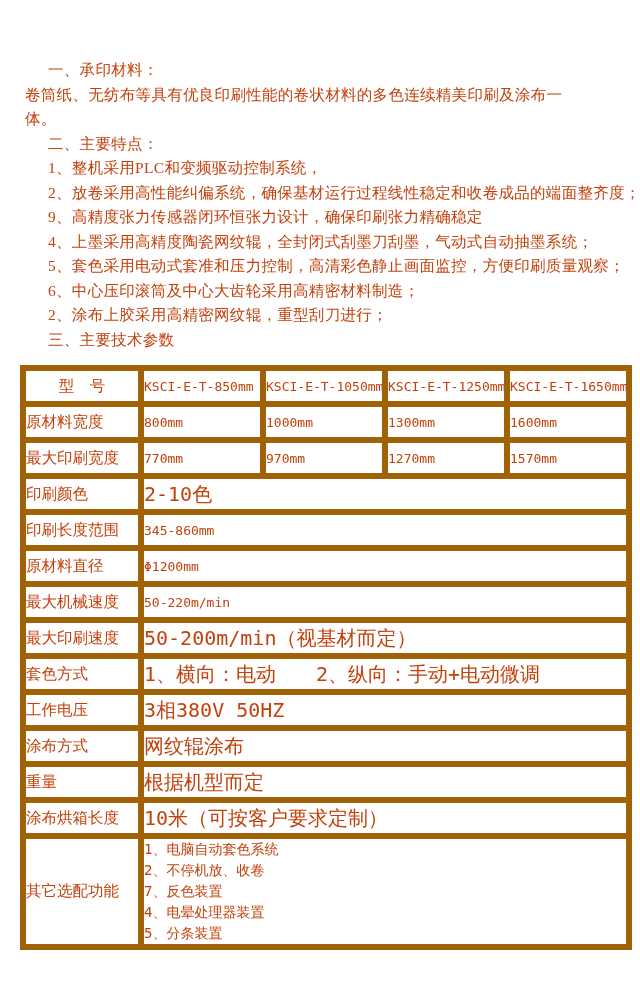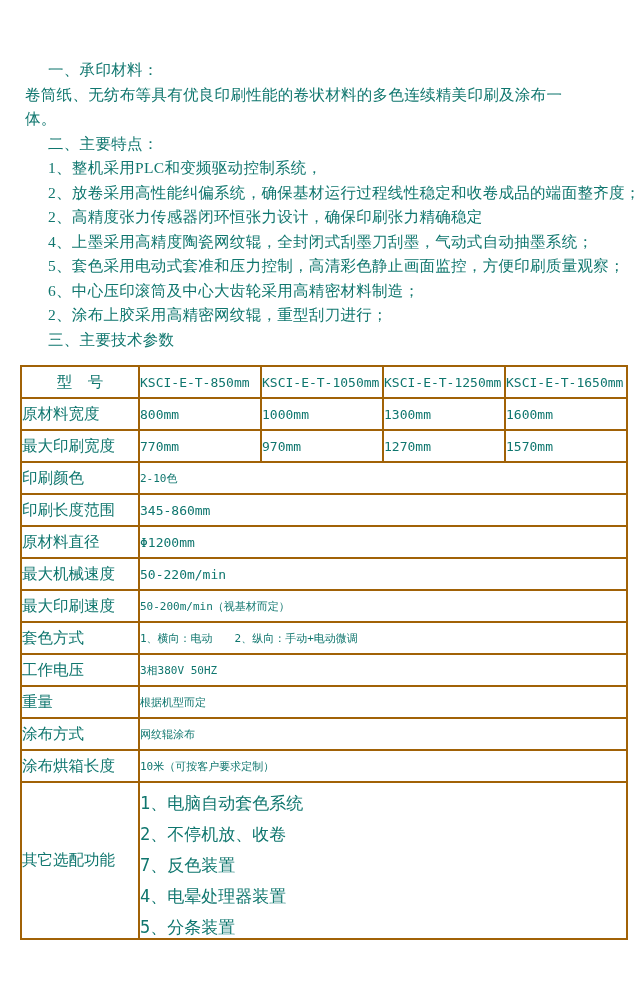--- a/index.html
+++ b/index.html
@@ -1,60 +1,60 @@
 <!DOCTYPE html>
 <html><head>
 <meta charset="utf-8">
 <style>
   html,body { margin:0; padding:0; background:#e8e8e8; }
   .page {
-    width:640px; height:986px; background:#ffffff; color:#0f766e;
+    width:640px; height:986px; background:#ffffff; color:#c2410c;
     font-family:"Liberation Serif","DejaVu Serif",serif;
     overflow:hidden; position:relative; margin:0 auto;
   }
   .content { padding-top:58px; }
   .line {
     font-size:15.5px; line-height:24.5px; padding-left:25px;
     white-space:nowrap; letter-spacing:0.3px;
   }
   .line.ind { padding-left:48px; }
   table.spec {
     border-collapse:collapse; table-layout:fixed;
     margin:13px 0 0 20px; width:606px;
   }
   table.spec td {
-    border:2px solid #a16207; padding:0; vertical-align:middle;
+    border:6px solid #a16207; padding:0; vertical-align:middle;
     overflow:hidden; white-space:nowrap;
   }
   td.lab { font-size:15.5px; padding-left:14px; height:30px; }
   td.lab.center { text-align:center; padding-left:0; }
   td.val {
     font-family:"DejaVu Sans Mono","Liberation Mono",monospace;
     font-size:13px; padding-left:9px; height:30px;
   }
-  td.val.big { font-size:11px;margin-top:8px; }
+  td.val.big { font-size:20px;margin-top:8px; }
   td.opts { padding:7px 0 7px 9px; height:93px; }
   .opt-line {
     font-family:"DejaVu Sans Mono","Liberation Mono",monospace;
-    font-size:17px; line-height:21px; white-space:nowrap;margin-top:10px;
+    font-size:14px; line-height:21px; white-space:nowrap;
   }
 </style>
 </head>
 <body>
 
 <div class="page">
   <div class="content">
 
     <div class="line ind">一、承印材料：</div>
     <div class="line">卷筒纸、无纺布等具有优良印刷性能的卷状材料的多色连续精美印刷及涂布一</div>
     <div class="line">体。</div>
     <div class="line ind">二、主要特点：</div>
     <div class="line ind">1、整机采用PLC和变频驱动控制系统，</div>
     <div class="line ind">2、放卷采用高性能纠偏系统，确保基材运行过程线性稳定和收卷成品的端面整齐度；</div>
-    <div class="line ind">2、高精度张力传感器闭环恒张力设计，确保印刷张力精确稳定</div>
+    <div class="line ind">9、高精度张力传感器闭环恒张力设计，确保印刷张力精确稳定</div>
     <div class="line ind">4、上墨采用高精度陶瓷网纹辊，全封闭式刮墨刀刮墨，气动式自动抽墨系统；</div>
     <div class="line ind">5、套色采用电动式套准和压力控制，高清彩色静止画面监控，方便印刷质量观察；</div>
     <div class="line ind">6、中心压印滚筒及中心大齿轮采用高精密材料制造；</div>
     <div class="line ind">2、涂布上胶采用高精密网纹辊，重型刮刀进行；</div>
     <div class="line ind">三、主要技术参数</div>
 
     <table class="spec">
       <colgroup>
         <col style="width:118px">
         <col style="width:122px">
@@ -106,26 +106,26 @@
         </tr>
         <tr>
           <td class="lab">套色方式</td>
           <td class="val big" colspan="4">1、横向：电动　　2、纵向：手动+电动微调</td>
         </tr>
         <tr>
           <td class="lab">工作电压</td>
           <td class="val big" colspan="4">3相380V 50HZ</td>
         </tr>
         <tr>
+          <td class="lab">涂布方式</td>
+          <td class="val big" colspan="4">网纹辊涂布</td>
+        </tr>
+        <tr>
           <td class="lab">重量</td>
           <td class="val big" colspan="4">根据机型而定</td>
-        </tr>
-        <tr>
-          <td class="lab">涂布方式</td>
-          <td class="val big" colspan="4">网纹辊涂布</td>
         </tr>
         <tr>
           <td class="lab">涂布烘箱长度</td>
           <td class="val big" colspan="4">10米（可按客户要求定制）</td>
         </tr>
         <tr>
           <td class="lab">其它选配功能</td>
           <td class="opts" colspan="4">
             <div class="opt-line">1、电脑自动套色系统</div>
             <div class="opt-line">2、不停机放、收卷</div>

